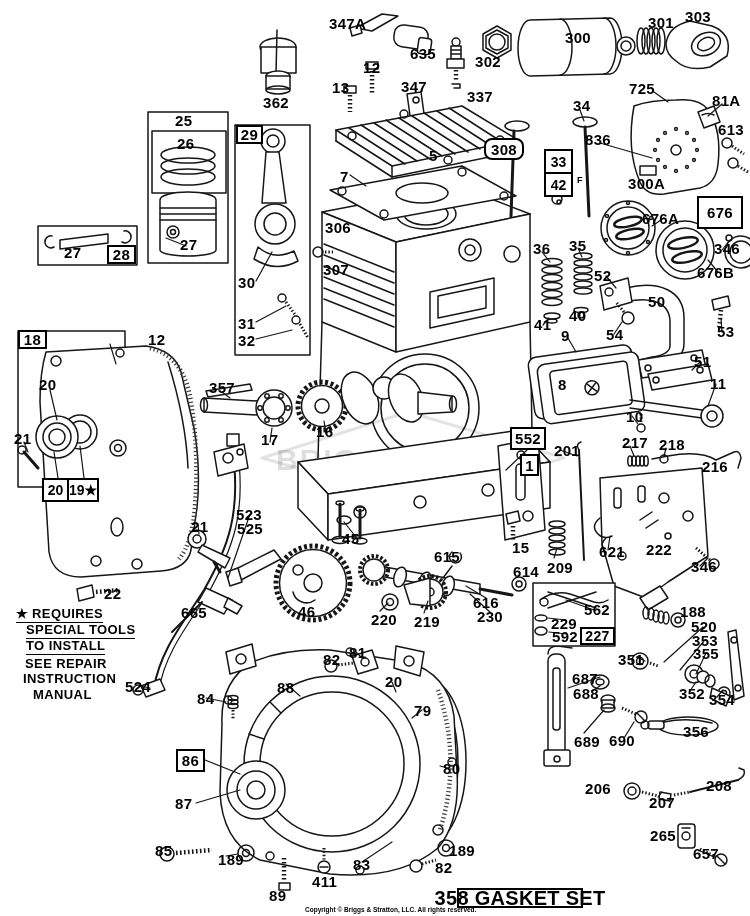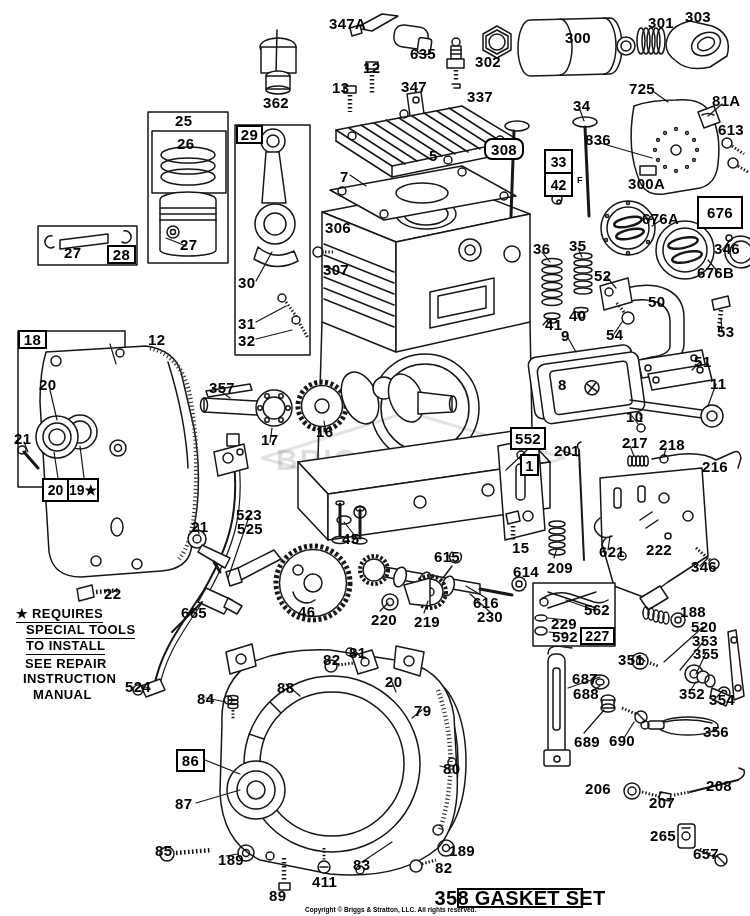--- a/index.html
+++ b/index.html
@@ -757,21 +757,21 @@
       <div class="lbl" style="left: 718px; top: 122px;">613</div>
       <div class="lbl" style="left: 628px; top: 176px;">300A</div>
       <div class="lbl" style="left: 642px; top: 211px;">676A</div>
       <div class="lbl boxed" style="left: 697px; top: 196px; width: 46px; height: 33px;">676</div>
       <div class="lbl" style="left: 714px; top: 241px;">346</div>
       <div class="lbl" style="left: 697px; top: 265px;">676B</div>
       <div class="lbl" style="left: 533px; top: 241px;">36</div>
       <div class="lbl" style="left: 569px; top: 238px;">35</div>
       <div class="lbl" style="left: 594px; top: 268px;">52</div>
       <div class="lbl" style="left: 648px; top: 294px;">50</div>
-      <div class="lbl" style="left: 545px; top: 317px;">41</div>
+      <div class="lbl" style="left: 534px; top: 317px;">41</div>
       <div class="lbl" style="left: 569px; top: 308px;">40</div>
       <div class="lbl" style="left: 606px; top: 327px;">54</div>
       <div class="lbl" style="left: 717px; top: 324px;">53</div>
       <div class="lbl" style="left: 561px; top: 328px;">9</div>
       <div class="lbl" style="left: 558px; top: 377px;">8</div>
       <div class="lbl" style="left: 694px; top: 354px;">51</div>
       <div class="lbl" style="left: 710px; top: 376px;">11</div>
       <div class="lbl" style="left: 626px; top: 409px;">10</div>
       <div class="lbl boxed" style="left: 18px; top: 330px; width: 29px; height: 19px;">18</div>
       <div class="lbl" style="left: 102px; top: 332px; margin-left: 46px;">12</div>
@@ -805,21 +805,21 @@
       <div class="lbl" style="left: 599px; top: 544px;">621</div>
       <div class="lbl" style="left: 646px; top: 542px;">222</div>
       <div class="lbl" style="left: 691px; top: 559px;">346</div>
       <div class="lbl" style="left: 680px; top: 604px;">188</div>
       <div class="lbl" style="left: 691px; top: 619px;">520</div>
       <div class="lbl" style="left: 692px; top: 633px;">353</div>
       <div class="lbl" style="left: 693px; top: 646px;">355</div>
       <div class="lbl" style="left: 618px; top: 652px;">351</div>
       <div class="lbl" style="left: 679px; top: 686px;">352</div>
       <div class="lbl" style="left: 709px; top: 692px;">354</div>
-      <div class="lbl" style="left: 683px; top: 724px; margin-left: 20px;">356</div>
+      <div class="lbl" style="left: 683px; top: 724px;">356</div>
       <div class="lbl" style="left: 572px; top: 671px;">687</div>
       <div class="lbl" style="left: 573px; top: 686px;">688</div>
       <div class="lbl" style="left: 574px; top: 734px;">689</div>
       <div class="lbl" style="left: 609px; top: 733px;">690</div>
       <div class="lbl" style="left: 584px; top: 602px;">562</div>
       <div class="lbl" style="left: 551px; top: 616px; text-align: right;">229</div>
       <div class="lbl" style="left: 552px; top: 629px;">592</div>
       <div class="lbl boxed" style="left: 580px; top: 627px; width: 35px; height: 18px; font-size: 14px;">227</div>
       <div class="lbl" style="left: 585px; top: 781px;">206</div>
       <div class="lbl" style="left: 649px; top: 795px;">207</div>

